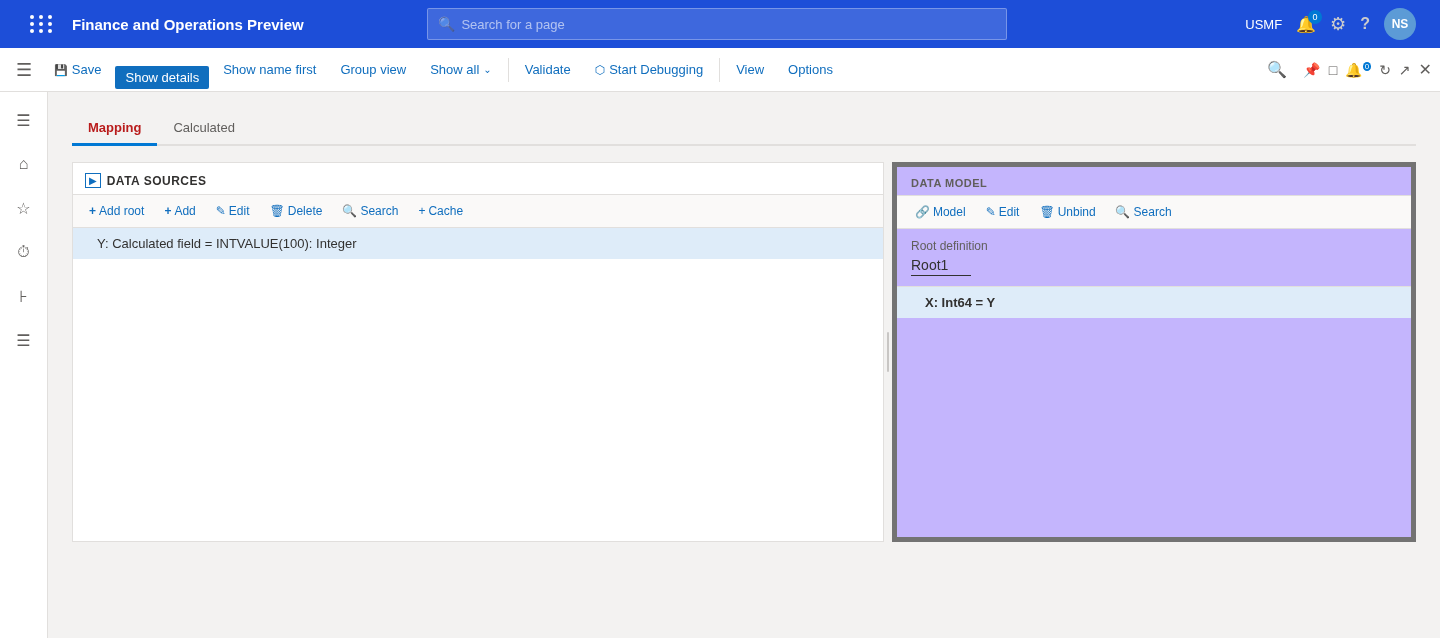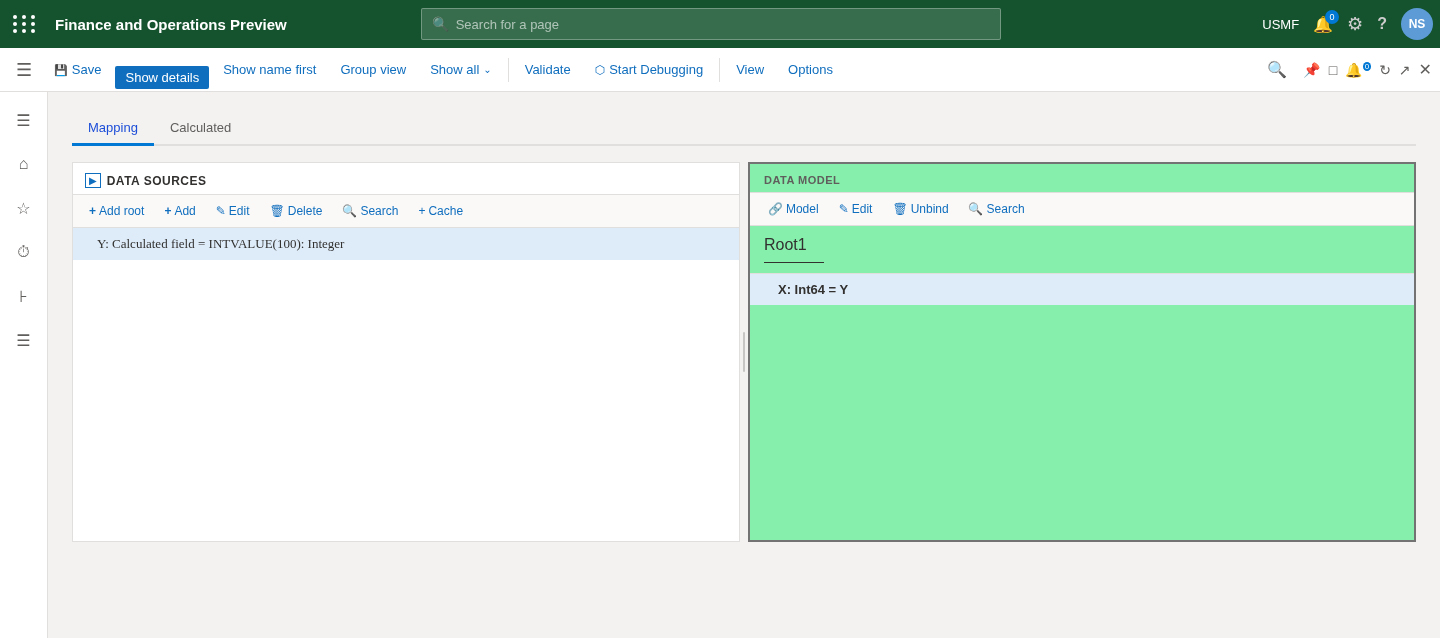--- a/index.html
+++ b/index.html
@@ -1,24 +1,24 @@
 <!DOCTYPE html>
 <html><head>
   <meta charset="utf-8">
   <style>
     * { box-sizing: border-box; margin: 0; padding: 0; }
     body { font-family: 'Segoe UI', Arial, sans-serif; font-size: 13px; background: #f3f2f1; overflow: hidden; width: 1440px; height: 638px; }
 
     
     .top-nav {
-      background: #14532d;
+      background: #1d4ed8;
       height: 48px;
       display: flex;
       align-items: center;
-      padding: 0 7px;
+      padding: 0 24px;
       gap: 8px;
       color: white;
     }
     .nav-grid-icon { color: #ccc; font-size: 18px; cursor: pointer; padding: 4px; }
     .nav-title { color: white; font-weight: 600; font-size: 15px; margin-left: 4px; white-space: nowrap; }
     .nav-search {
       flex: 1;
       max-width: 580px;
       margin: 0 auto;
       background: rgba(255,255,255,0.15);
@@ -141,23 +141,23 @@
     }
     .tab {
       padding: 8px 16px;
       font-size: 13px;
       cursor: pointer;
       color: #605e5c;
       border-bottom: 3px solid transparent;
       margin-bottom: -2px;
     }
     .tab.active {
-      color: #1d4ed8;
+      color: #b91c1c;
       border-bottom: 3px solid #0078d4;
-      font-weight: 400;
+      font-weight: 700;
     }
 
     
     .panels {
       display: flex;
       gap: 0;
       position: relative;
     }
 
     
@@ -204,21 +204,20 @@
       font-size: 12px;
       color: #106ebe;
       border-radius: 2px;
     }
 
     .panel-row {
       padding: 8px 12px 8px 24px;
       font-size: 13px;
       color: #323130;
       cursor: pointer;
-      font-family: Liberation Serif, serif;
     }
     .panel-row.selected {
       background: #deecf9;
     }
 
     
     .panel-divider {
       width: 8px;
       display: flex;
       align-items: center;
@@ -228,23 +227,23 @@
     }
     .divider-line {
       width: 2px;
       height: 40px;
       background: #c8c6c4;
       border-radius: 1px;
     }
 
     
     .panel-right {
-      width: 668px;
-      background: #86efac;
-      border: 2px solid #737373;
+      width: 524px;
+      background: #c4b5fd;
+      border: 5px solid #737373;
       min-height: 380px;
     }
     .panel-right-header {
       padding: 10px 14px 6px;
       font-size: 11px;
       font-weight: 600;
       color: #605e5c;
       text-transform: uppercase;
       letter-spacing: 0.5px;
       border-bottom: 1px solid #e1dfdd;
@@ -271,25 +270,25 @@
     .root-def-section {
       padding: 10px 14px;
       border-bottom: 1px solid #e1dfdd;
     }
     .root-def-label {
       font-size: 12px;
       color: #605e5c;
       margin-bottom: 4px;
     }
     .root-def-value {
-      font-size: 16px;
+      font-size: 14px;
       color: #323130;
       border-bottom: 1px solid #323130;
       display: inline-block;
-      padding-bottom: 8px;
+      padding-bottom: 2px;
       min-width: 60px;
     }
 
     .dm-row {
       padding: 8px 14px 8px 28px;
       font-size: 13px;
       color: #323130;
       cursor: pointer;
     }
     .dm-row.selected {
@@ -506,20 +505,21 @@
           <button class="dm-btn">
             <span>🗑</span>
             <span>Unbind</span>
           </button>
           <button class="dm-btn">
             <span>🔍</span>
             <span>Search</span>
           </button>
         </div>
         <div class="root-def-section">
+          <div class="root-def-label">Root definition</div>
           <div class="root-def-value">Root1</div>
         </div>
         <div class="dm-row selected">
           <span>X: Int64 = Y</span>
         </div>
       </div>
 
     </div>
   </div>
 

